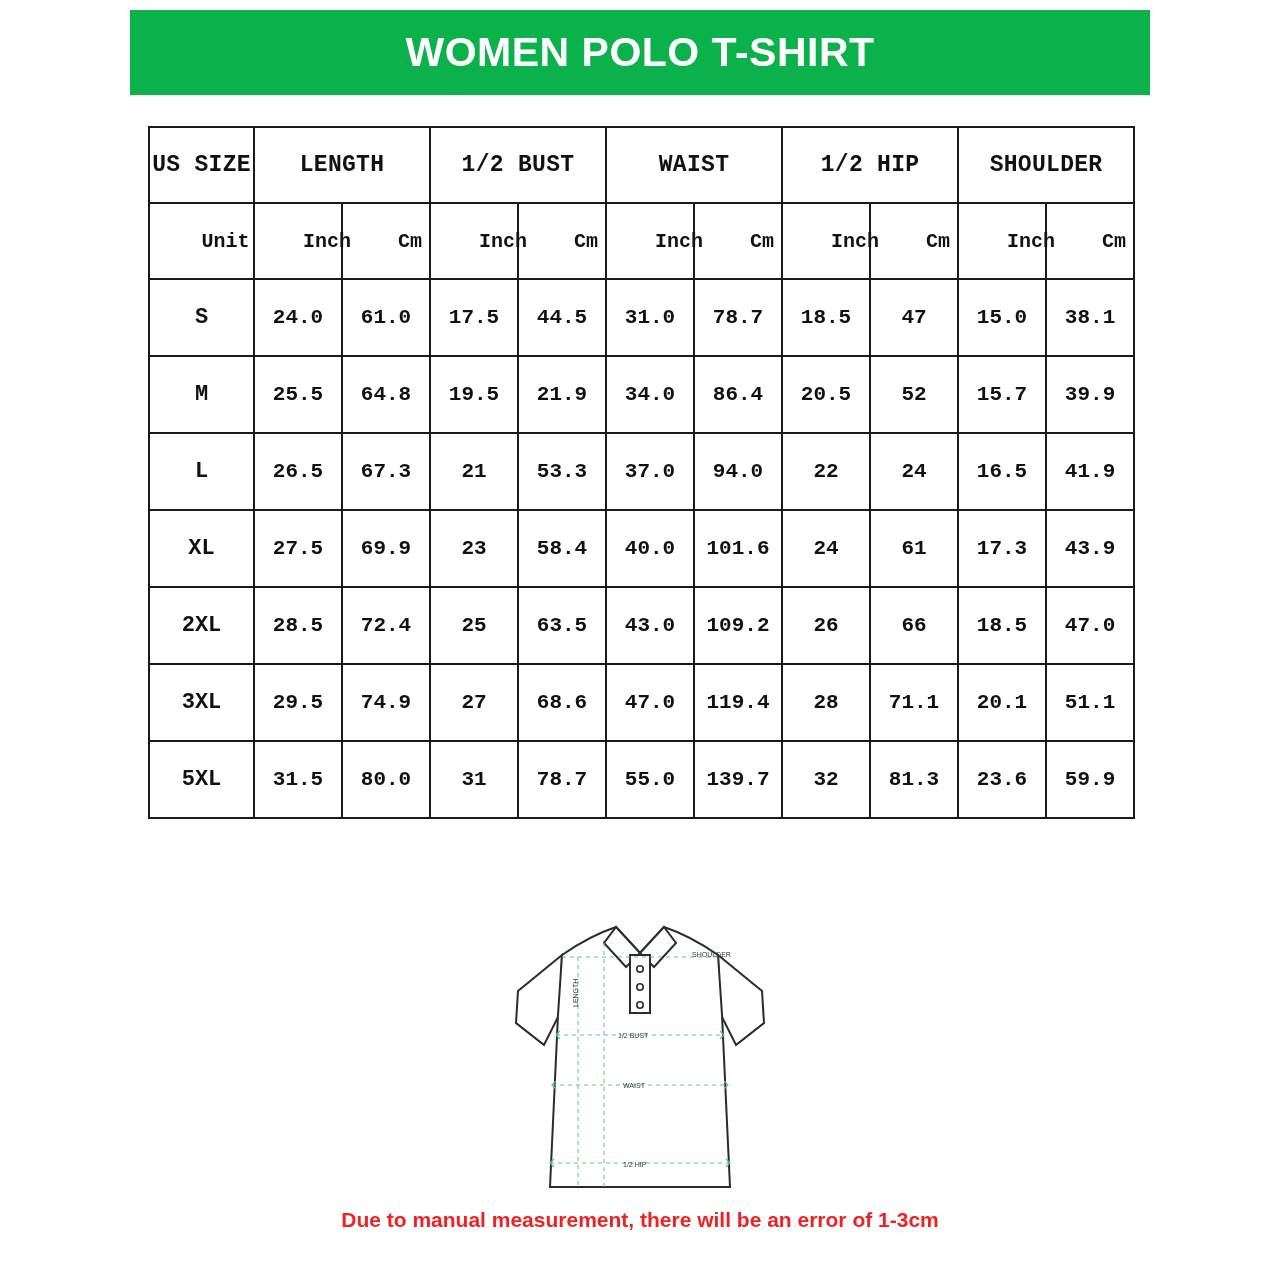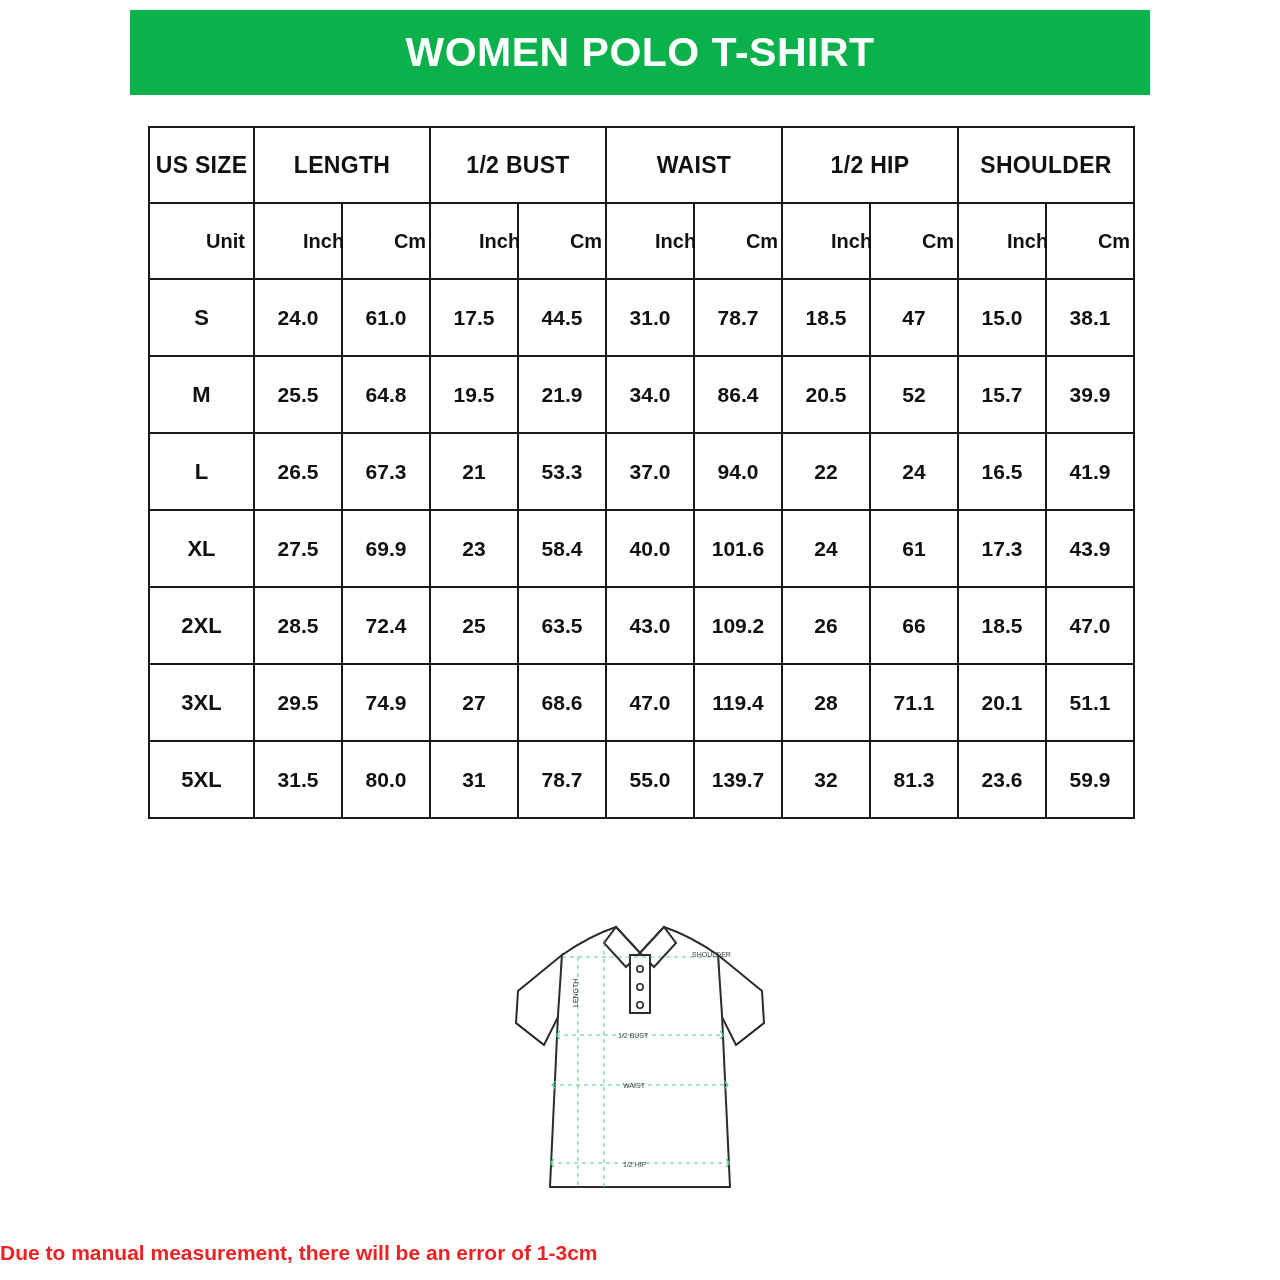--- a/index.html
+++ b/index.html
@@ -44,20 +44,21 @@
   .table-wrap {
     position: absolute;
     left: 148px;
     top: 126px;
     width: 985px;
   }
   table.size-table {
     border-collapse: collapse;
     width: 985px;
     table-layout: fixed;
+    font-family: Liberation Mono, monospace;
   }
   table.size-table td,
   table.size-table th {
     border: 2px solid #1a1a1a;
     text-align: center;
     vertical-align: middle;
     font-weight: bold;
     color: #111111;
     background: #ffffff;
     padding: 0;
@@ -92,24 +93,24 @@
   }
   .shirt-figure svg {
     display: block;
   }
   
   .footer-note {
     position: absolute;
     left: 0;
     top: 1208px;
     width: 1280px;
+    text-align: center;
     color: #ee2222;
     font-size: 21px;
     font-weight: bold;
-    margin-top: 33px;
   }
 </style>
 </head>
 <body>
 
 <div class="page">
 
   <div class="title-banner">
     <div class="title-text">WOMEN POLO T-SHIRT</div>
   </div>

